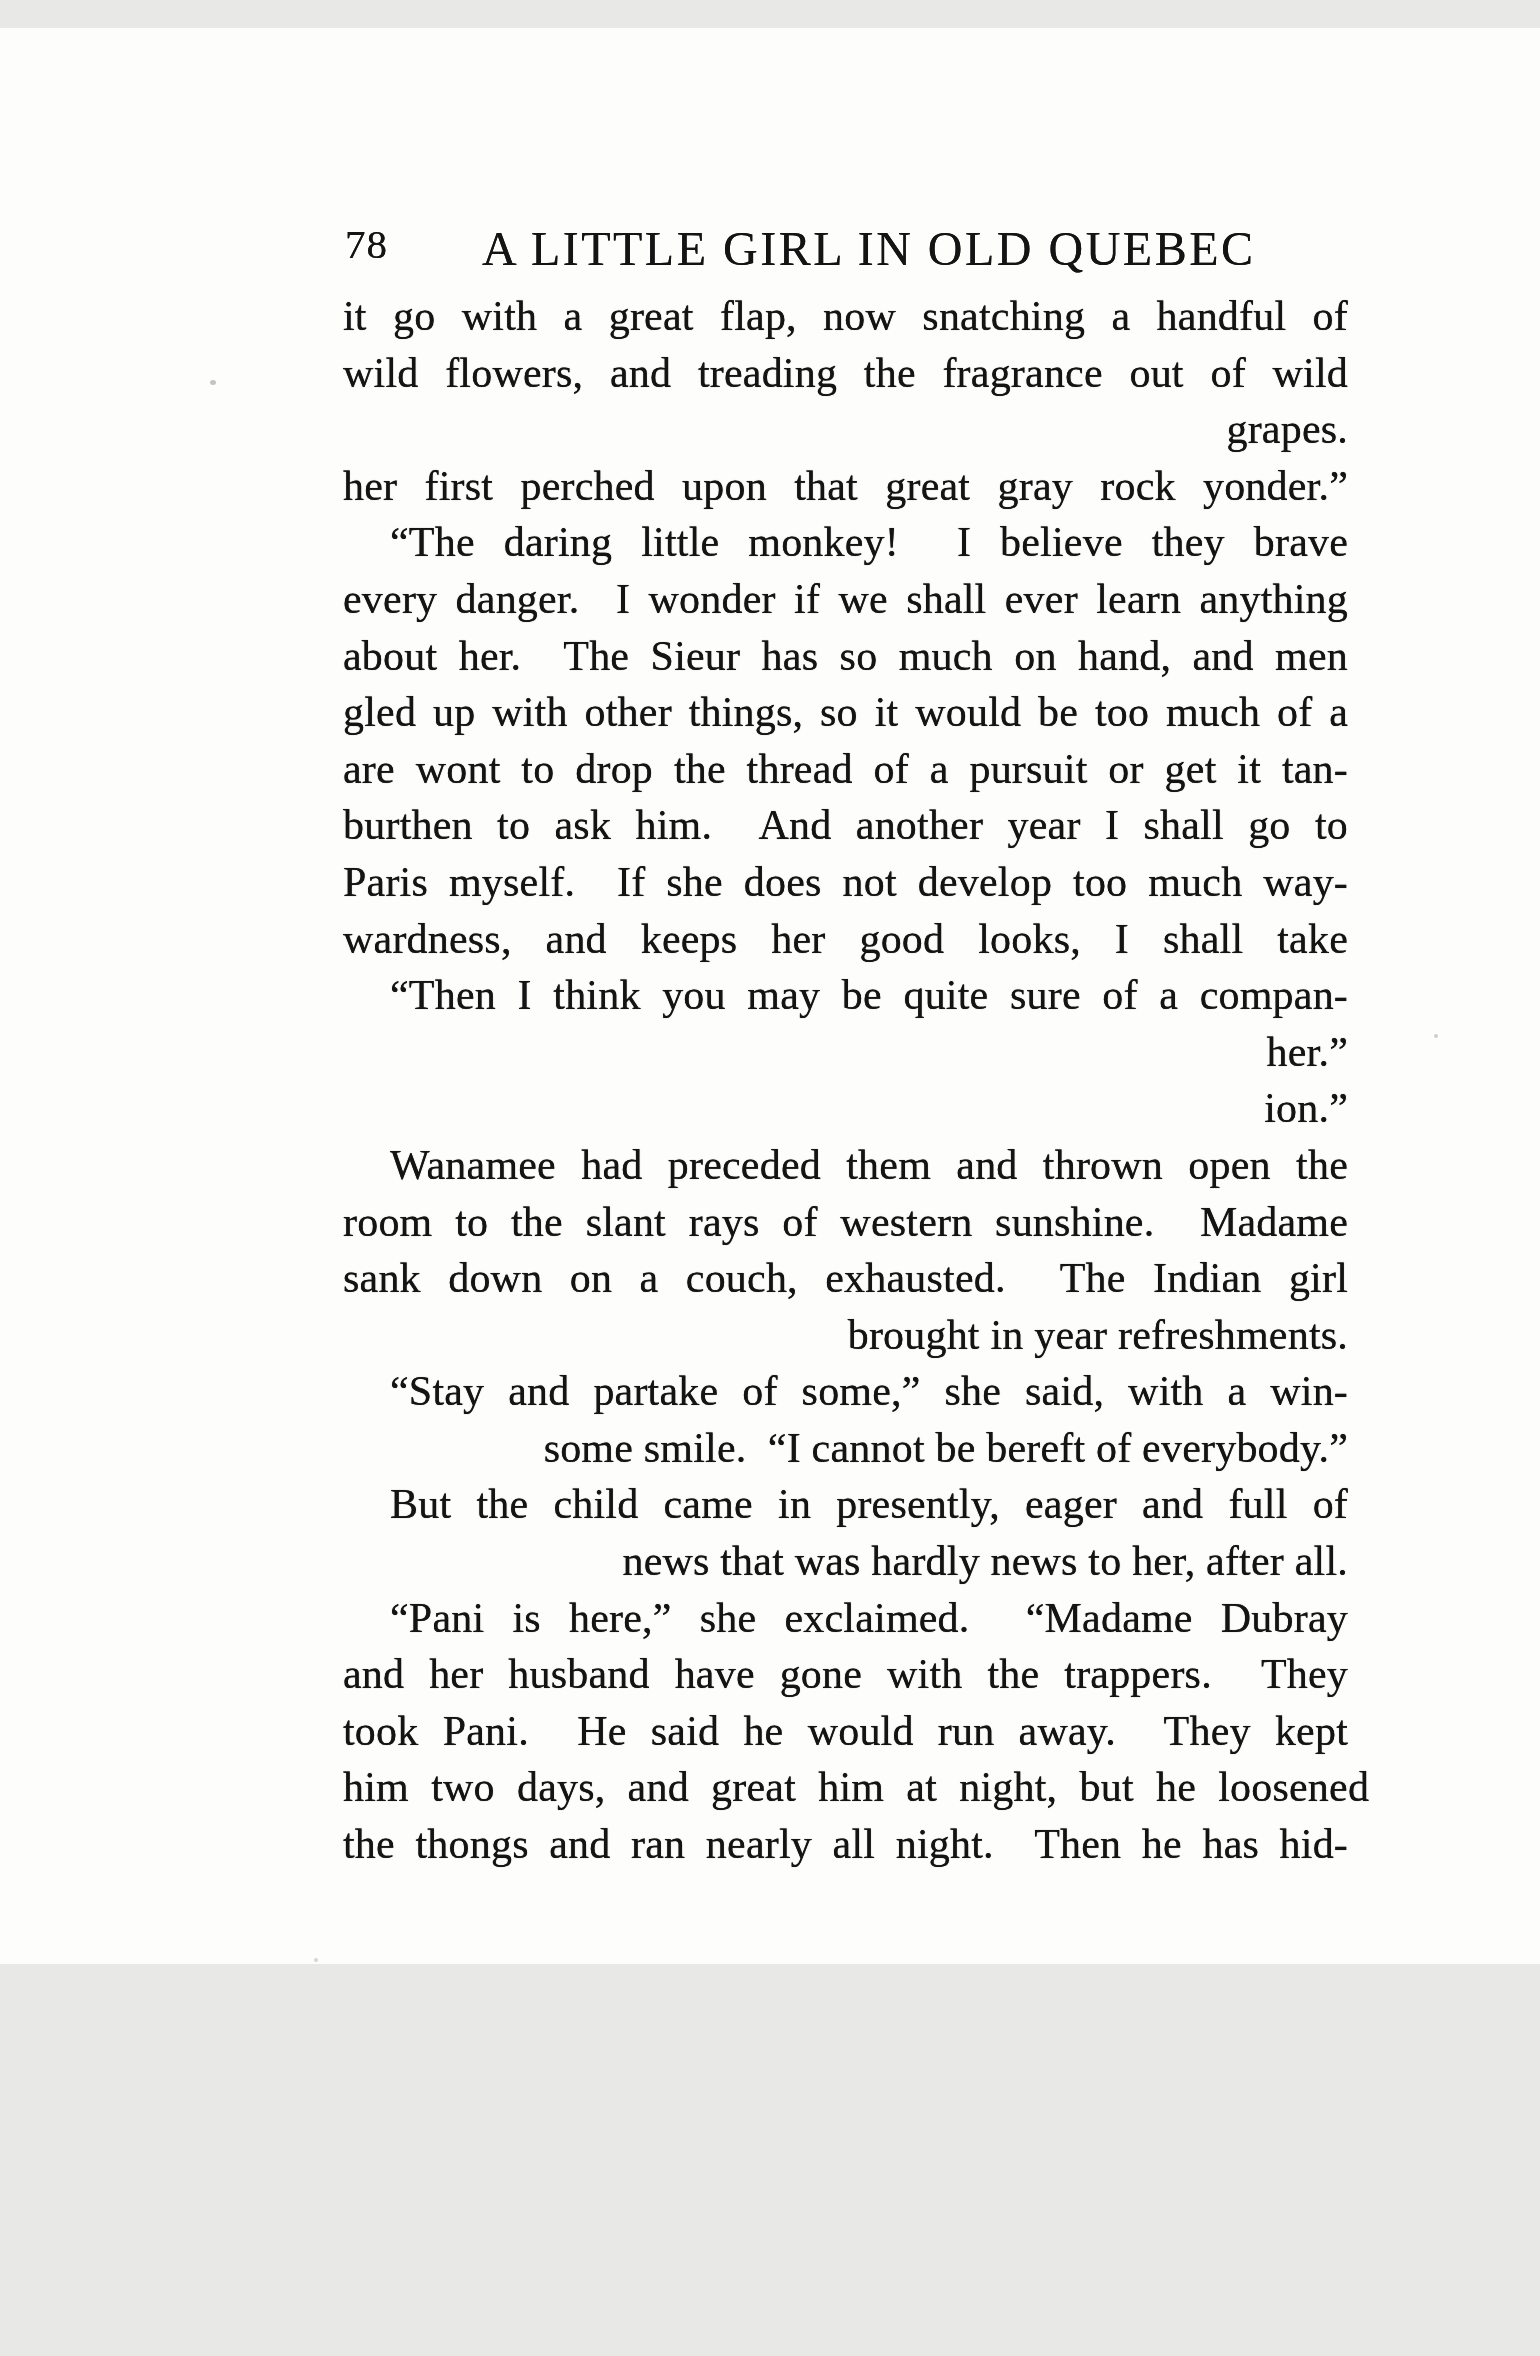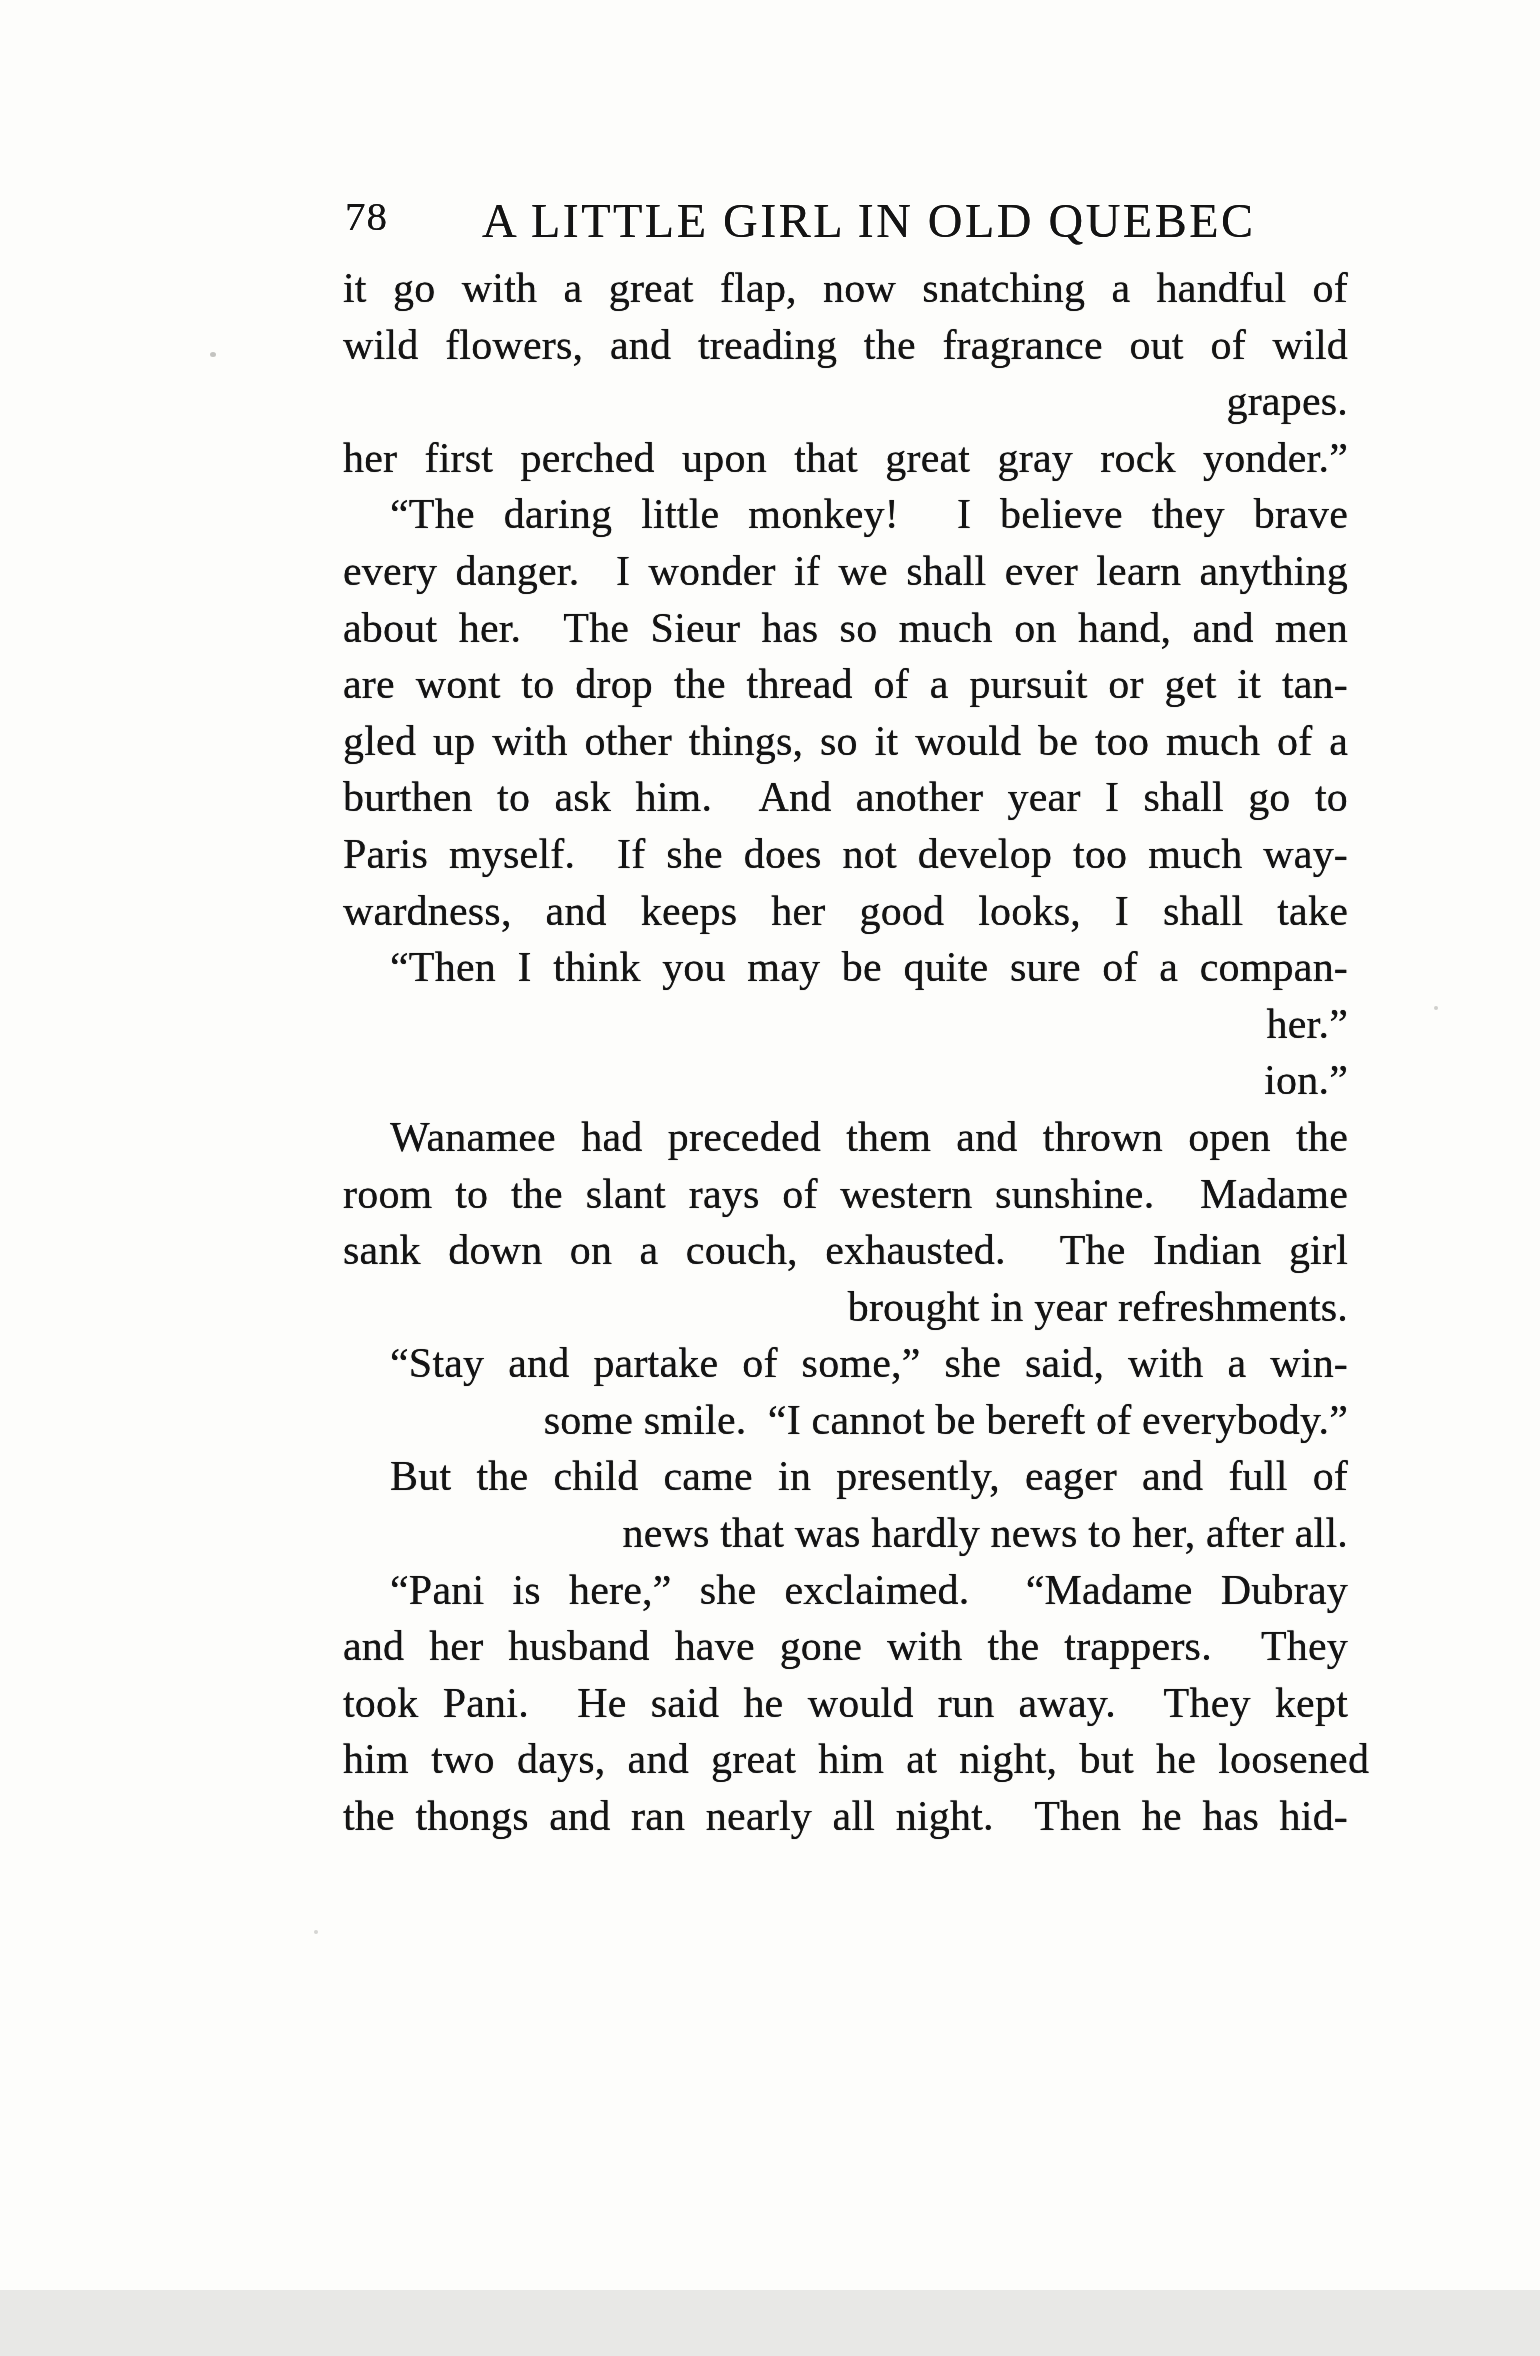--- a/index.html
+++ b/index.html
@@ -1,23 +1,24 @@
 <!DOCTYPE html>
 <html><head>
 <meta charset="utf-8">
 <style>
   html, body { margin: 0; padding: 0; background: #e8e8e6; }
   .page {
     position: relative;
     width: 1540px;
-    height: 2290px;
+    height: 1936px;
     background: #fdfdfb;
     overflow: hidden;
     font-family: "Liberation Serif", "DejaVu Serif", serif;
     color: #141414;
+    margin-top: 28px;
   }
   .running-header {
     position: absolute;
     left: 343px;
     top: 192px;
     width: 1005px;
     height: 48px;
   }
   .page-number {
     position: absolute;
@@ -72,22 +73,22 @@
     <span class="header-title">A LITTLE GIRL IN OLD QUEBEC</span>
   </div>
   <div class="text-block">
       <div class="line" style="word-spacing: 15.62px;"><span>it go with a great flap, now snatching a handful of</span></div>
       <div class="line" style="word-spacing: 16.01px;"><span>wild flowers, and treading the fragrance out of wild</span></div>
       <div class="line"><span>grapes.</span></div>
       <div class="line" style="word-spacing: 16.6px;"><span>her first perched upon that great gray rock yonder.”</span></div>
       <div class="line indent" style="word-spacing: 18.26px;"><span>“The daring little monkey!&nbsp; I believe they brave</span></div>
       <div class="line" style="word-spacing: 7.62px;"><span>every danger.&nbsp; I wonder if we shall ever learn anything</span></div>
       <div class="line" style="word-spacing: 10.68px;"><span>about her.&nbsp; The Sieur has so much on hand, and men</span></div>
+      <div class="line" style="word-spacing: 6.13px;"><span>gled up with other things, so it would be too much of a</span></div>
       <div class="line" style="word-spacing: 10.13px;"><span>are wont to drop the thread of a pursuit or get it tan-</span></div>
-      <div class="line" style="word-spacing: 6.13px;"><span>gled up with other things, so it would be too much of a</span></div>
       <div class="line" style="word-spacing: 13.66px;"><span>burthen to ask him.&nbsp; And another year I shall go to</span></div>
       <div class="line" style="word-spacing: 10.23px;"><span>Paris myself.&nbsp; If she does not develop too much way-</span></div>
       <div class="line" style="word-spacing: 23.24px;"><span>wardness, and keeps her good looks, I shall take</span></div>
       <div class="line indent" style="word-spacing: 10.87px;"><span>“Then I think you may be quite sure of a compan-</span></div>
       <div class="line"><span>her.”</span></div>
       <div class="line"><span>ion.”</span></div>
       <div class="line indent" style="word-spacing: 14.6px;"><span>Wanamee had preceded them and thrown open the</span></div>
       <div class="line" style="word-spacing: 12.04px;"><span>room to the slant rays of western sunshine.&nbsp; Madame</span></div>
       <div class="line" style="word-spacing: 16.71px;"><span>sank down on a couch, exhausted.&nbsp; The Indian girl</span></div>
       <div class="line"><span>brought in year refreshments.</span></div>

